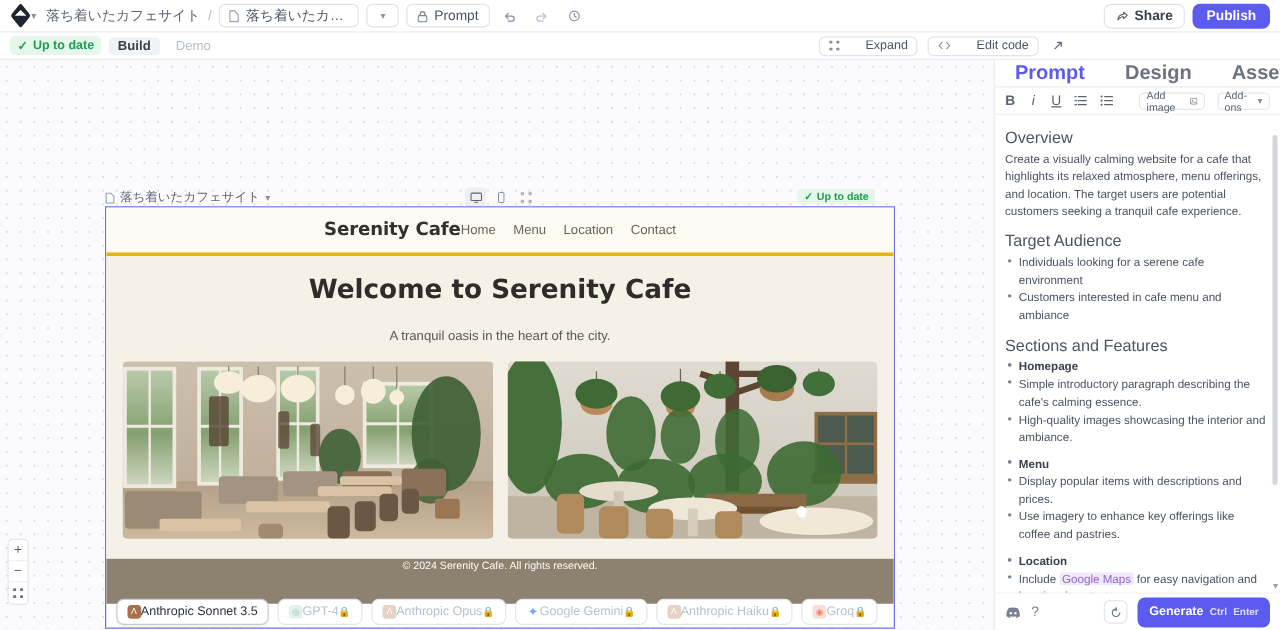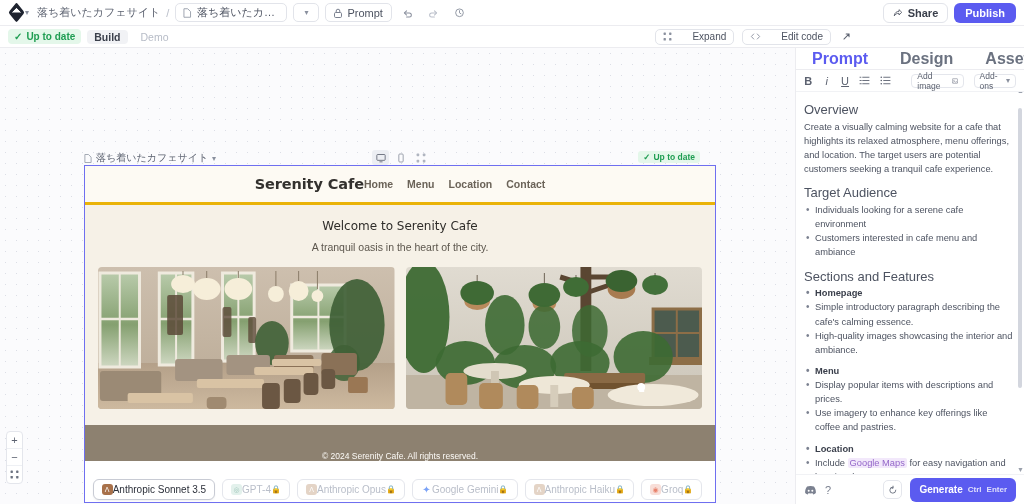--- a/index.html
+++ b/index.html
@@ -151,41 +151,41 @@
   .site-nav {
     height: 39px; background:#fdfaf3;
     display:flex; align-items:center; justify-content:center;
     padding: 0 14px;
     border-bottom:3px solid #eab308;
   }
   .site-brand {
     font-family:"DejaVu Sans", sans-serif;
     font-size:14.5px; font-weight:700; color:#33312e; letter-spacing:-0.1px;
   }
-  .site-links { display:flex; gap:14px;font-weight:bold; }
+  .site-links { display:flex; gap:14px; }
   .site-links a {
     font-size:10.5px; color:#6b6358; text-decoration:none;
   }
   .site-hero {
     background:#f6f1e7; padding: 14px 0 0 0; text-align:center;
   }
   .hero-title {
     font-family:"DejaVu Sans", sans-serif;
-    font-size:12px; font-weight:400; color:#2f2d2a; margin-bottom:8px;
+    font-size:21px; font-weight:700; color:#2f2d2a; margin-bottom:20px;
   }
   .hero-sub { font-size:10.5px; color:#5c564d; }
   .hero-gallery {
     display:flex; gap:11px; padding: 14px 13px 16px 13px;
   }
   .photo {
     flex:1; height: 142px; border-radius:4px; overflow:hidden; position:relative;
   }
   .site-footer {
     background:#8d8170; height:36px; display:flex;
-    align-items:flex-end; justify-content:center;
+    align-items:flex-start; justify-content:center;
   }
   .site-footer span { font-size:8.5px; color:#fdfbf7; }
 
   
   .zoomctl {
     position:absolute; left: 6px; bottom: 20px;
     width:17px; border:1px solid #e4e6ec; border-radius:4px;
     background:#fff; overflow:hidden;
   }
   .zoomctl div {

